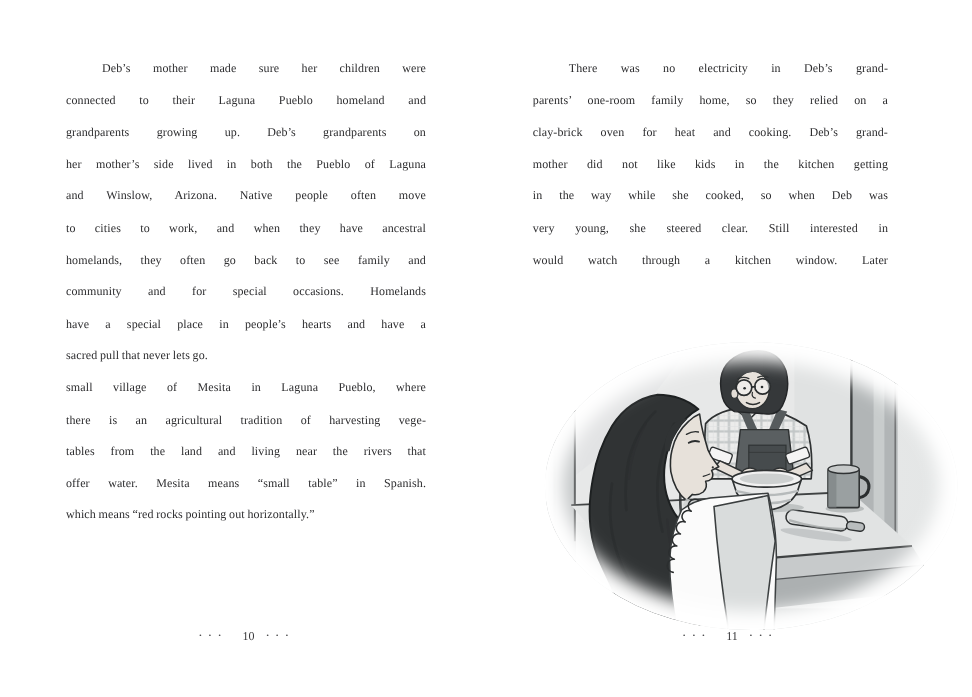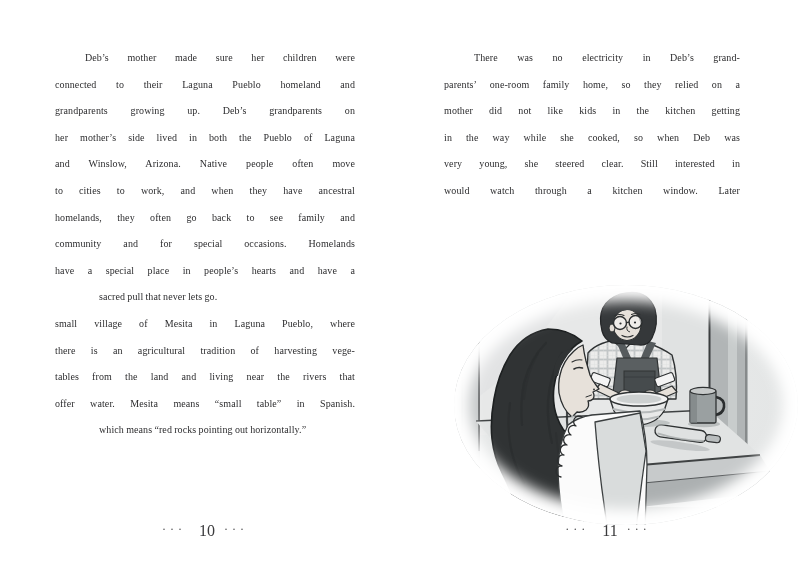--- a/index.html
+++ b/index.html
@@ -9,30 +9,30 @@
   }
   .col{position:absolute;top:45px;}
   .col-left{left:55px;width:300px;}
   .col-right{left:444px;width:296px;}
   .para{margin:0;}
   .tline{
     font-size:10px;line-height:26.6px;letter-spacing:0.1px;word-spacing:-0.4px;
     text-align:justify;text-align-last:justify;white-space:normal;
   }
   .tline.first{text-indent:30px;}
-  .tline.end{text-align-last:left;margin-left:44px;}
+  .tline.end{text-align-last:left;}
   .footer{
     position:absolute;top:522px;height:18px;display:flex;align-items:center;
     justify-content:center;gap:13px;color:#3a3a3c;
   }
   .footer-left{left:55px;width:300px;}
   .footer-right{left:460px;width:296px;}
   .orn{font-size:12px;letter-spacing:4px;line-height:1;transform:translateY(-2px);color:#4a4a4c;}
   .orn.r{margin-left:-4px;}
-  .pnum{font-size:16px;line-height:1;}
+  .pnum{font-size:10px;line-height:1;}
   .illus{position:absolute;left:450px;top:283px;width:352px;height:246px;}
   svg .ink{stroke:#2b2e2f;stroke-linecap:round;stroke-linejoin:round;fill:none;}
 </style>
 </head>
 <body>
 
 <div class="spread">
 
   <div class="col col-left">
     <div class="para">
@@ -53,20 +53,21 @@
       <div class="tline">tables from the land and living near the rivers that</div>
       <div class="tline">offer water. Mesita means “small table” in Spanish.</div>
       <div class="tline end">which means “red rocks pointing out horizontally.”</div>
     </div>
   </div>
 
   <div class="col col-right">
     <div class="para">
       <div class="tline first">There was no electricity in Deb’s grand-</div>
       <div class="tline">parents’ one-room family home, so they relied on a</div>
+      <div class="tline">clay-brick oven for heat and cooking. Deb’s grand-</div>
       <div class="tline">mother did not like kids in the kitchen getting</div>
       <div class="tline">in the way while she cooked, so when Deb was</div>
       <div class="tline">very young, she steered clear. Still interested in</div>
       <div class="tline">would watch through a kitchen window. Later</div>
     </div>
   </div>
 
   <svg class="illus" viewBox="0 0 352 246" role="img" aria-label="Grayscale watercolor vignette: young Deb, seen from behind with long dark wavy hair and a white scallop-trimmed dress, watches through a kitchen window as her grandmother — short dark hair, round glasses, plaid shirt and dark apron — mixes a striped bowl on the counter beside a rolling pin and a canister.">
     <defs>
       <radialGradient id="vig" cx="50%" cy="48%" r="60%">

